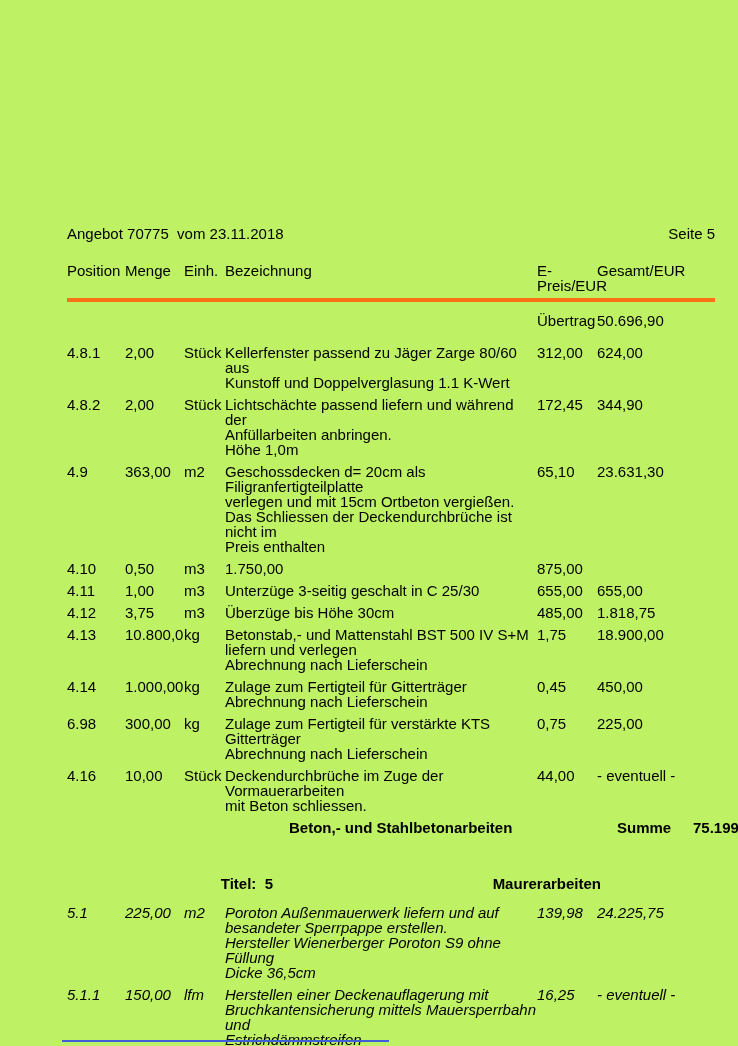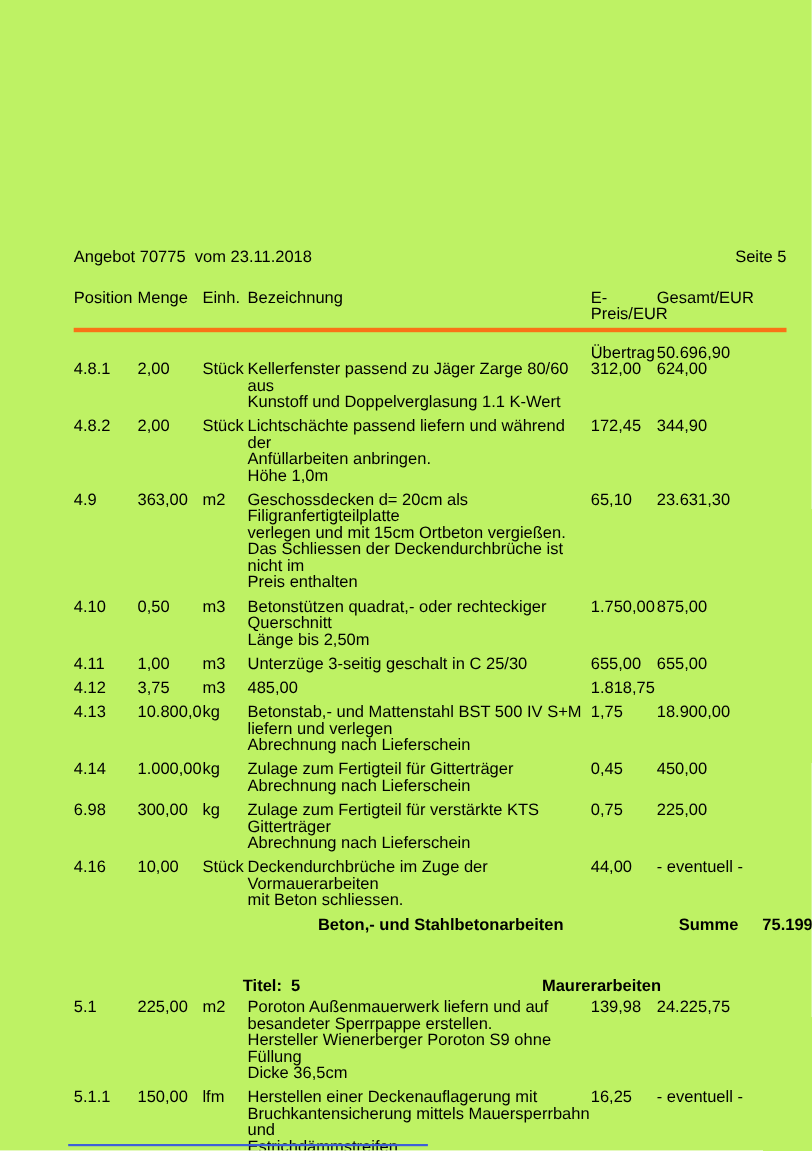--- a/index.html
+++ b/index.html
@@ -29,29 +29,29 @@
     display: grid;
     grid-template-columns: 58px 51px 8px 41px 312px 60px 118px;
     align-items: start;
   }
   .col-header {
     margin-top: 22px;
     padding-bottom: 5px;
     border-bottom: 4px solid #f97316;
   }
   .carry-row { margin-top: 11px; }
-  .rows { margin-top: 0; }
+  .rows { margin-top: 17px; }
   .trow { margin-bottom: 7px; }
   .c { white-space: pre-line; }
   .r { text-align: left; }
   .b { font-weight: bold; gap: 16px; }
   .sum-row { margin-top: 1px; }
   .title-row { margin-top: 41px; text-align: right; }
   .title-label { white-space: pre; }
-  .rows-2 { margin-top: 4px; }
+  .rows-2 { margin-top: 14px; font-style: italic; }
   .carry-bottom { margin-top: 23px; }
   .footer-rule {
     position: absolute;
     left: 62px;
     top: 1040px;
     width: 327px;
     height: 2px;
   }
 </style>
 </head>
@@ -121,41 +121,40 @@
 Preis enthalten</div>
         <div class="c r">65,10</div>
         <div class="c r">23.631,30</div>
       </div>
 
       <div class="grid-row trow">
         <div class="c">4.10</div>
         <div class="c r">0,50</div>
         <div class="c"></div>
         <div class="c">m3</div>
-        <div class="c">Betonstützen quadrat,- oder rechteckiger Querschnitt
-Länge bis 2,50m</div>
         <div class="c r">1.750,00</div>
         <div class="c r">875,00</div>
       </div>
 
       <div class="grid-row trow">
         <div class="c">4.11</div>
         <div class="c r">1,00</div>
         <div class="c"></div>
         <div class="c">m3</div>
         <div class="c">Unterzüge 3-seitig geschalt in C 25/30</div>
         <div class="c r">655,00</div>
         <div class="c r">655,00</div>
       </div>
 
       <div class="grid-row trow">
         <div class="c">4.12</div>
         <div class="c r">3,75</div>
         <div class="c"></div>
         <div class="c">m3</div>
+        <div class="c">Überzüge bis Höhe 30cm</div>
         <div class="c r">485,00</div>
         <div class="c r">1.818,75</div>
       </div>
 
       <div class="grid-row trow">
         <div class="c">4.13</div>
         <div class="c r">10.800,0</div>
         <div class="c"></div>
         <div class="c">kg</div>
         <div class="c">Betonstab,- und Mattenstahl BST 500 IV S+M

